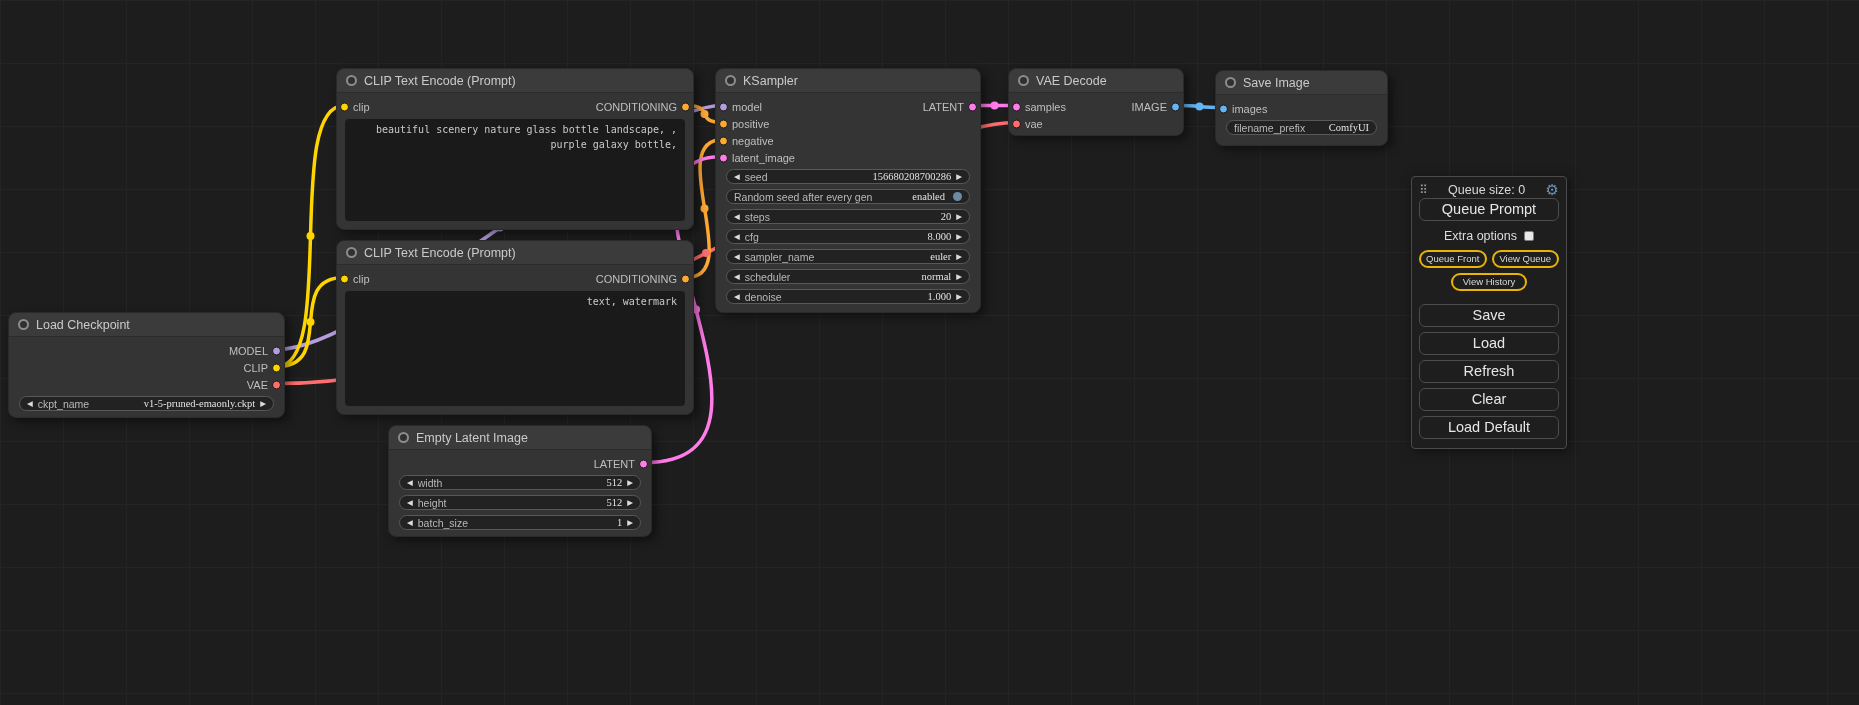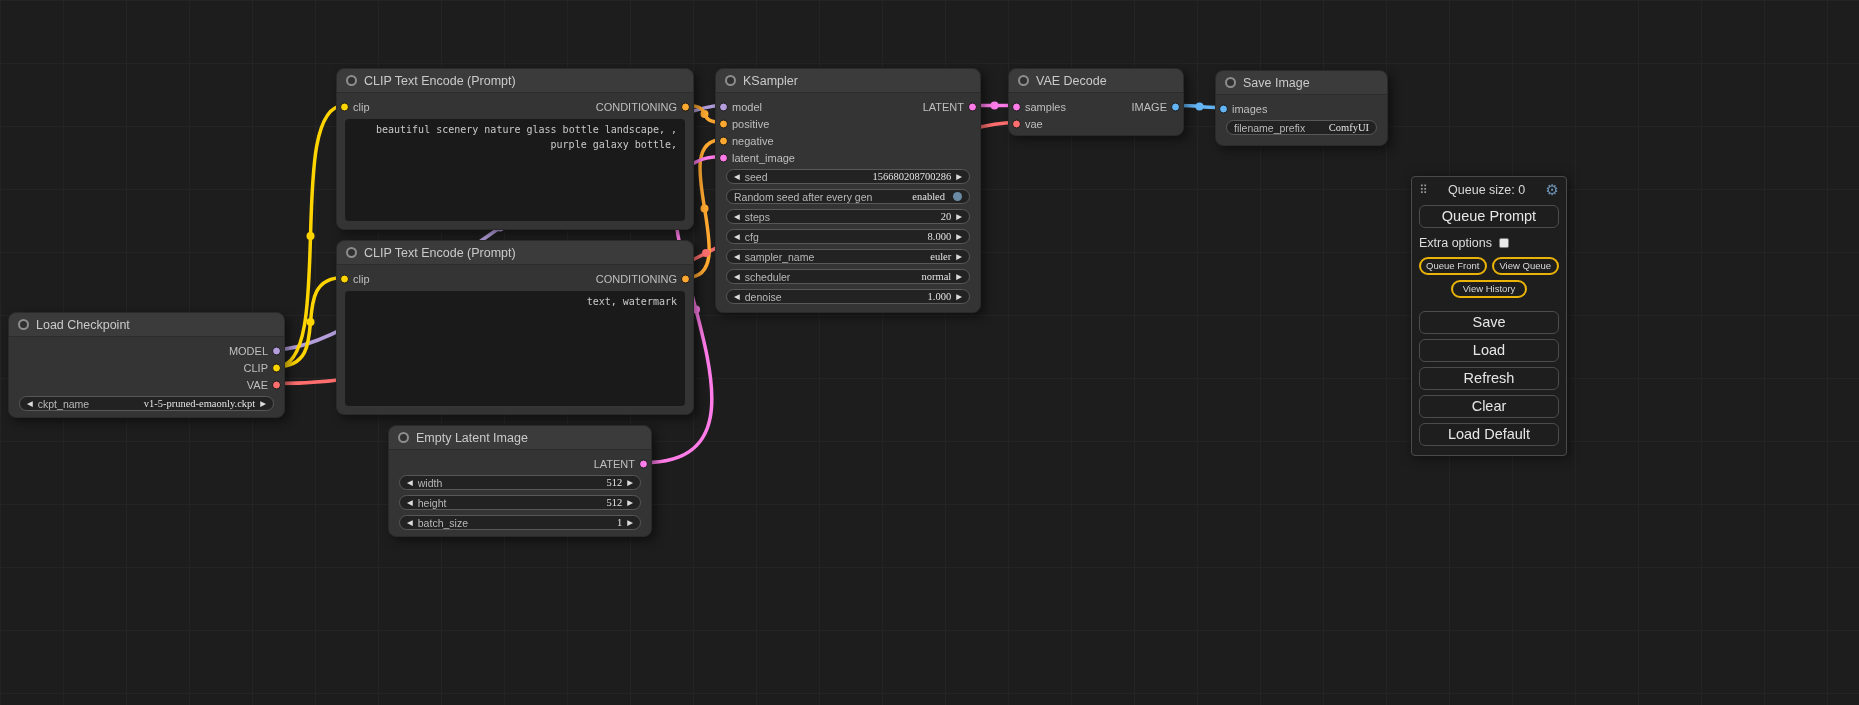--- a/index.html
+++ b/index.html
@@ -88,22 +88,22 @@
   .qp-title { flex:1; text-align:center; font-size:12.5px; color:#d9d9d9; }
   .gear-icon { font-size:15px; cursor:pointer; font-family:"DejaVu Sans",sans-serif; }
   .gear-icon::before { content:"\2699"; }
   button { font-family:inherit; }
   .qp-btn {
     display:block; width:100%;
     background:#1e1e1e; border:1px solid #4c4c4c; border-radius:6px;
     color:#e6e6e6; font-size:14.5px; text-align:center;
     padding:2px 0 3px; cursor:pointer;
   }
-  .qp-btn.primary { margin-top:7px; }
-  .extra-row { margin-top:8px; display:flex; align-items:center; gap:7px; font-size:12.5px; color:#dedede; }
+  .qp-btn.primary { }
+  .extra-row { margin-top:8px; display:flex; justify-content:center; align-items:center; gap:7px; font-size:12.5px; color:#dedede; }
   .checkbox { width:10px; height:10px; background:#e9e9e9; border:1px solid #7d7d7d; border-radius:2px; cursor:pointer; }
   .small-row { display:flex; gap:5px; margin-top:7px; }
   .qp-btn-small {
     flex:1; background:#1e1e1e; border:2px solid #eab308; border-radius:9px;
     color:#dadada; font-size:9.5px; padding:1px 0 2px; text-align:center; cursor:pointer;
   }
   .view-history { flex:none; display:block; width:76px; margin:5px auto 0; }
   .qp-actions { margin-top:13px; }
   .qp-actions .qp-btn { margin-top:5px; }
 </style>

